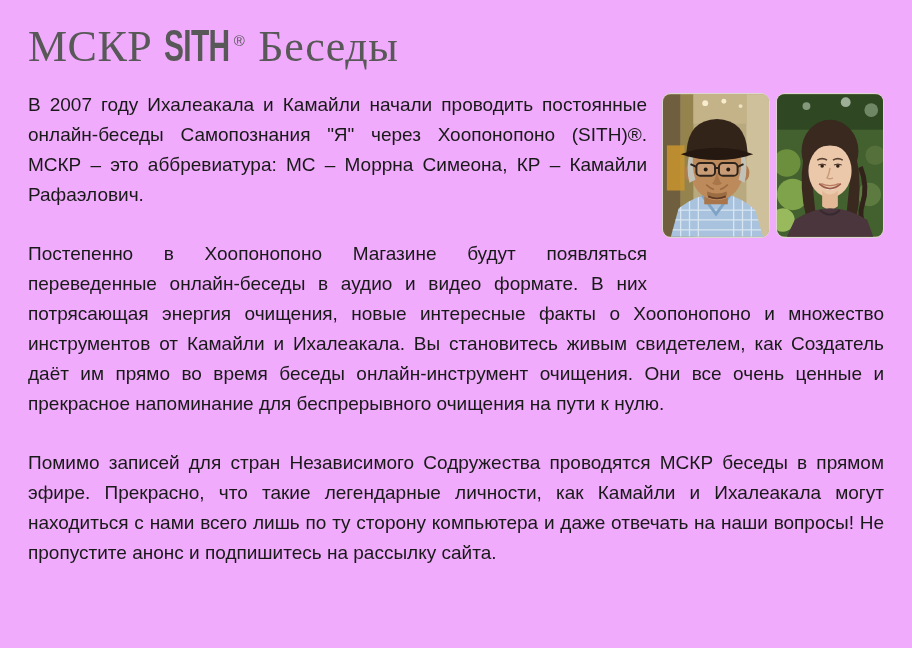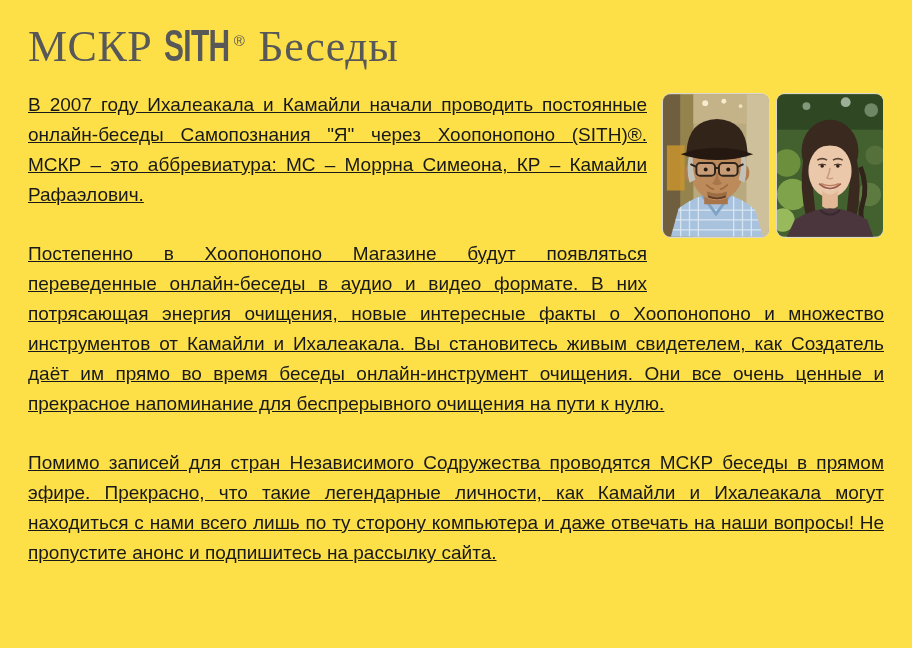--- a/index.html
+++ b/index.html
@@ -11,21 +11,21 @@
     width: 912px;
     height: 648px;
     overflow: hidden;
     font-family: "Liberation Sans", sans-serif;
   }
   .page {
     box-sizing: border-box;
     width: 912px;
     height: 648px;
     padding: 16px 28px 0 28px;
-    background: #fde047;
+    background: #f0abfc;
   }
   h1.title {
     margin: 0 0 18px 0;
     font-family: "Liberation Serif", serif;
     font-weight: 400;
     font-size: 44px;
     line-height: 50px;
     color: #585858;
     letter-spacing: 0.5px;
     white-space: nowrap;
@@ -69,21 +69,20 @@
     display: block;
     width: 100%;
     height: 100%;
   }
   .article p {
     margin: 0 0 29px 0;
     font-size: 19px;
     line-height: 30px;
     text-align: justify;
     color: #191919;
-    text-decoration: underline;
   }
 </style>
 </head>
 <body>
 
 <div class="page">
 
   <h1 class="title"><span>МСКР</span>
     <span class="brand">SITH</span><sup class="reg">®</sup>
     <span>Беседы</span></h1>

